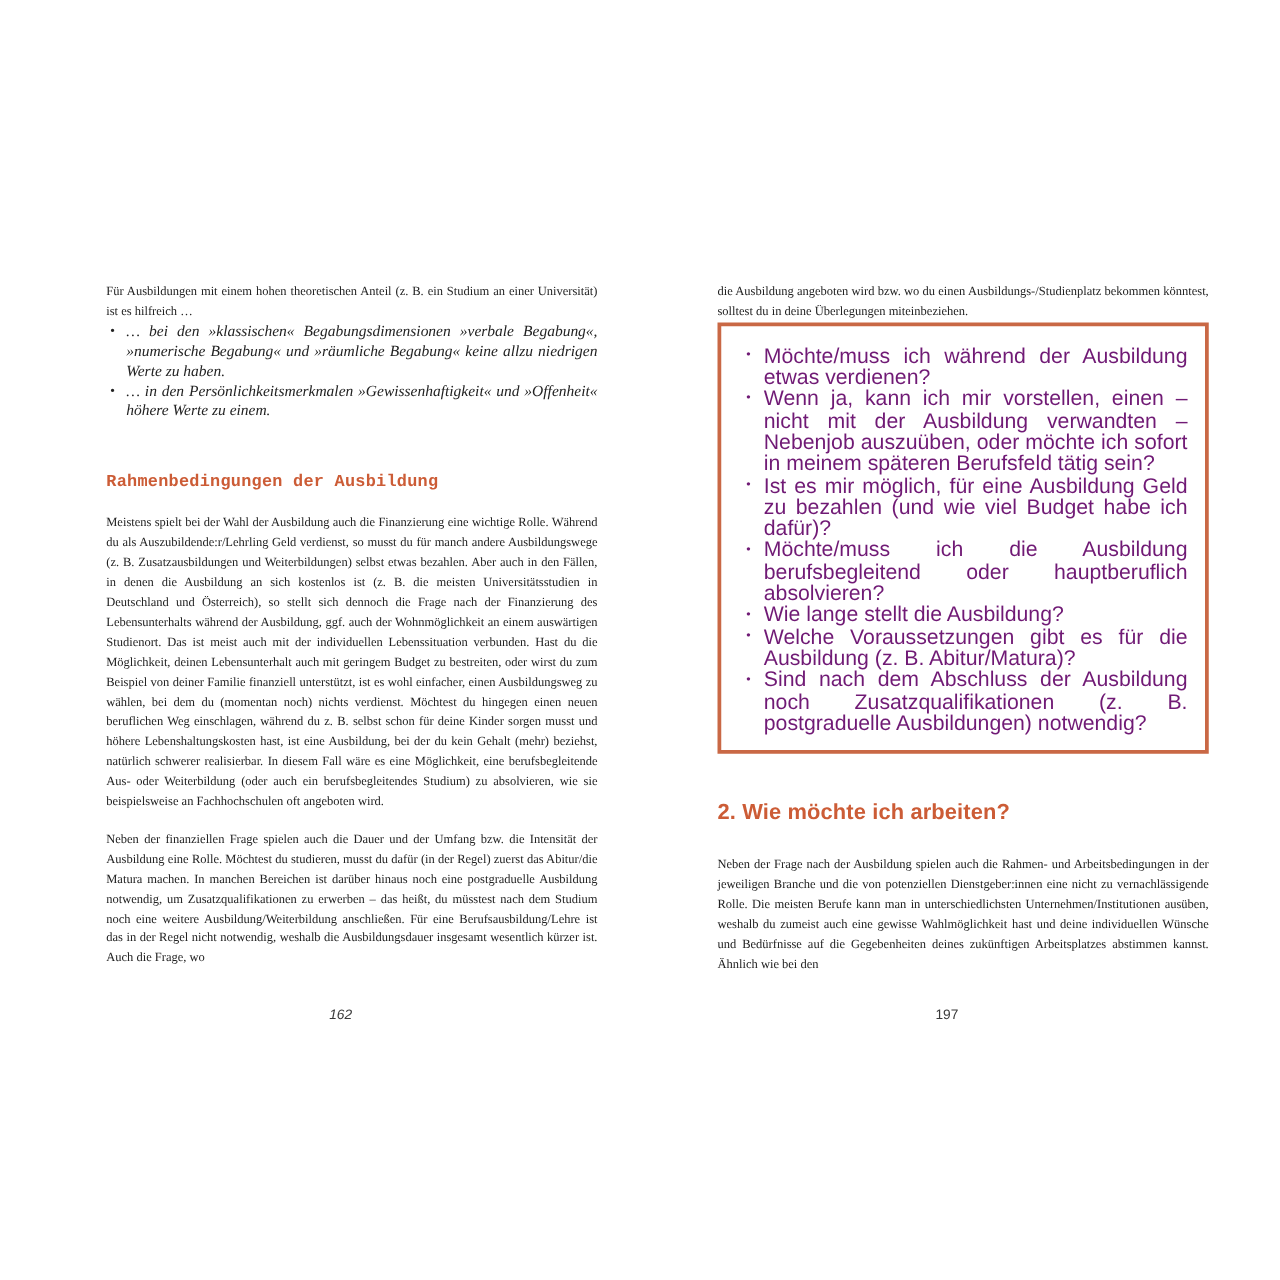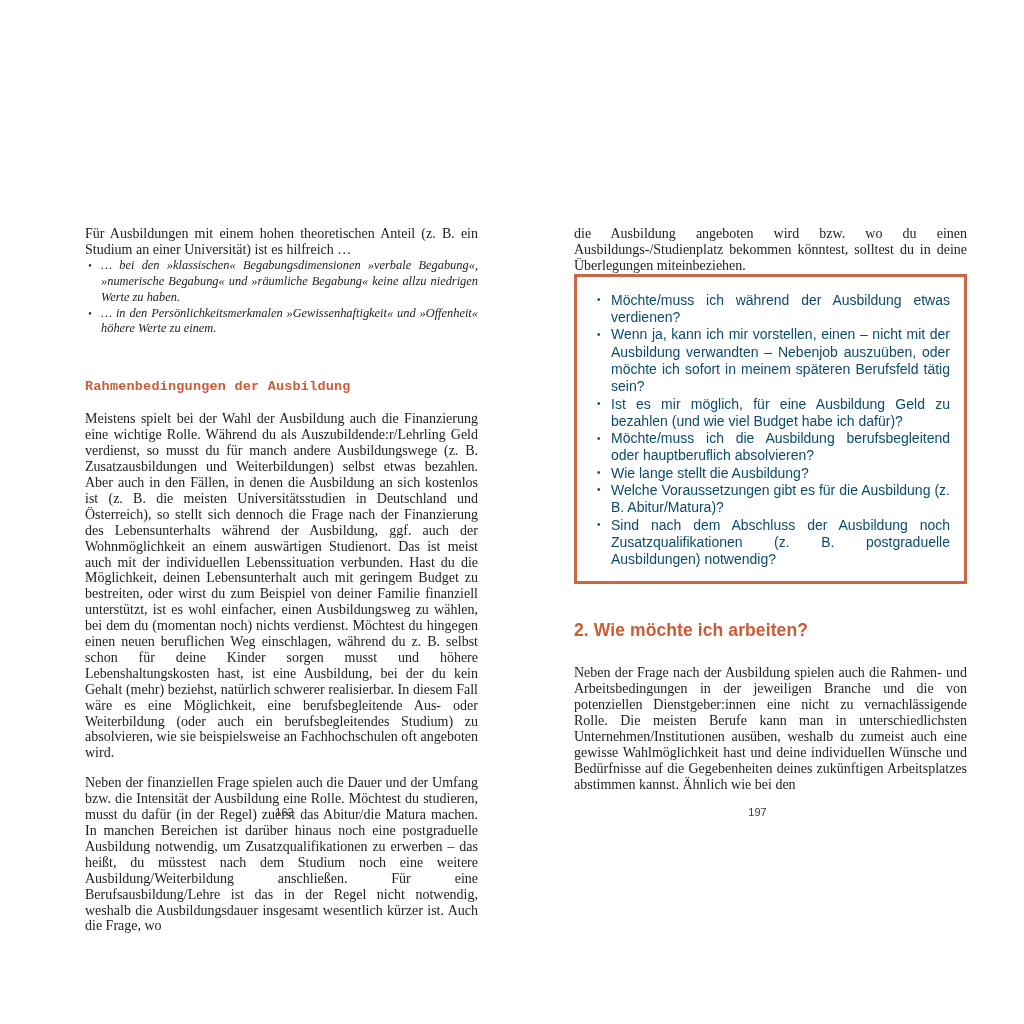--- a/index.html
+++ b/index.html
@@ -17,21 +17,21 @@
   .column{
     position:absolute;
     top:226px;
     width:393px;
   }
   #col-left{left:85px;}
   #col-right{left:574px;}
 
   
   .body-text{
-    font-size:14px;
+    font-size:10px;
     line-height:15.9px;
     text-align:justify;
     color:var(--text);
   }
   .intro-para{margin-bottom:0;}
   .intro-list{
     list-style:none;
     margin:0 0 0 2px;
   }
   .intro-list li{
@@ -64,43 +64,43 @@
 
   .page-number{
     position:absolute;
     top:806px;
     width:393px;
     text-align:center;
     font-family:"Liberation Sans", sans-serif;
     font-size:11px;
     color:#3a3a3a;
   }
-  #pn-left{left:88px;}
+  #pn-left{left:76px;font-style:italic;}
   #pn-right{left:561px;}
 
   
   .big-heading{
     font-family:"Liberation Sans", sans-serif;
     font-weight:bold;
     font-size:17.5px;
     letter-spacing:0.1px;
     color:var(--accent);
   }
   #checklist-heading{margin-top:29px;margin-bottom:27px;}
   .checklist-box{
     border:3px solid var(--box-border);
     padding:15px 14px 13px 18px;
     background:#ffffff;
   }
   .checklist{
     list-style:none;
     font-family:"Liberation Sans", sans-serif;
-    font-size:14px;
+    font-size:17px;
     line-height:17.3px;
-    color:#0c4a6e;
+    color:#701a75;
   }
   .checklist li{
     position:relative;
     padding-left:16px;
     text-align:justify;
   }
   .checklist li::before{
     content:"•";
     position:absolute;
     left:2px;

